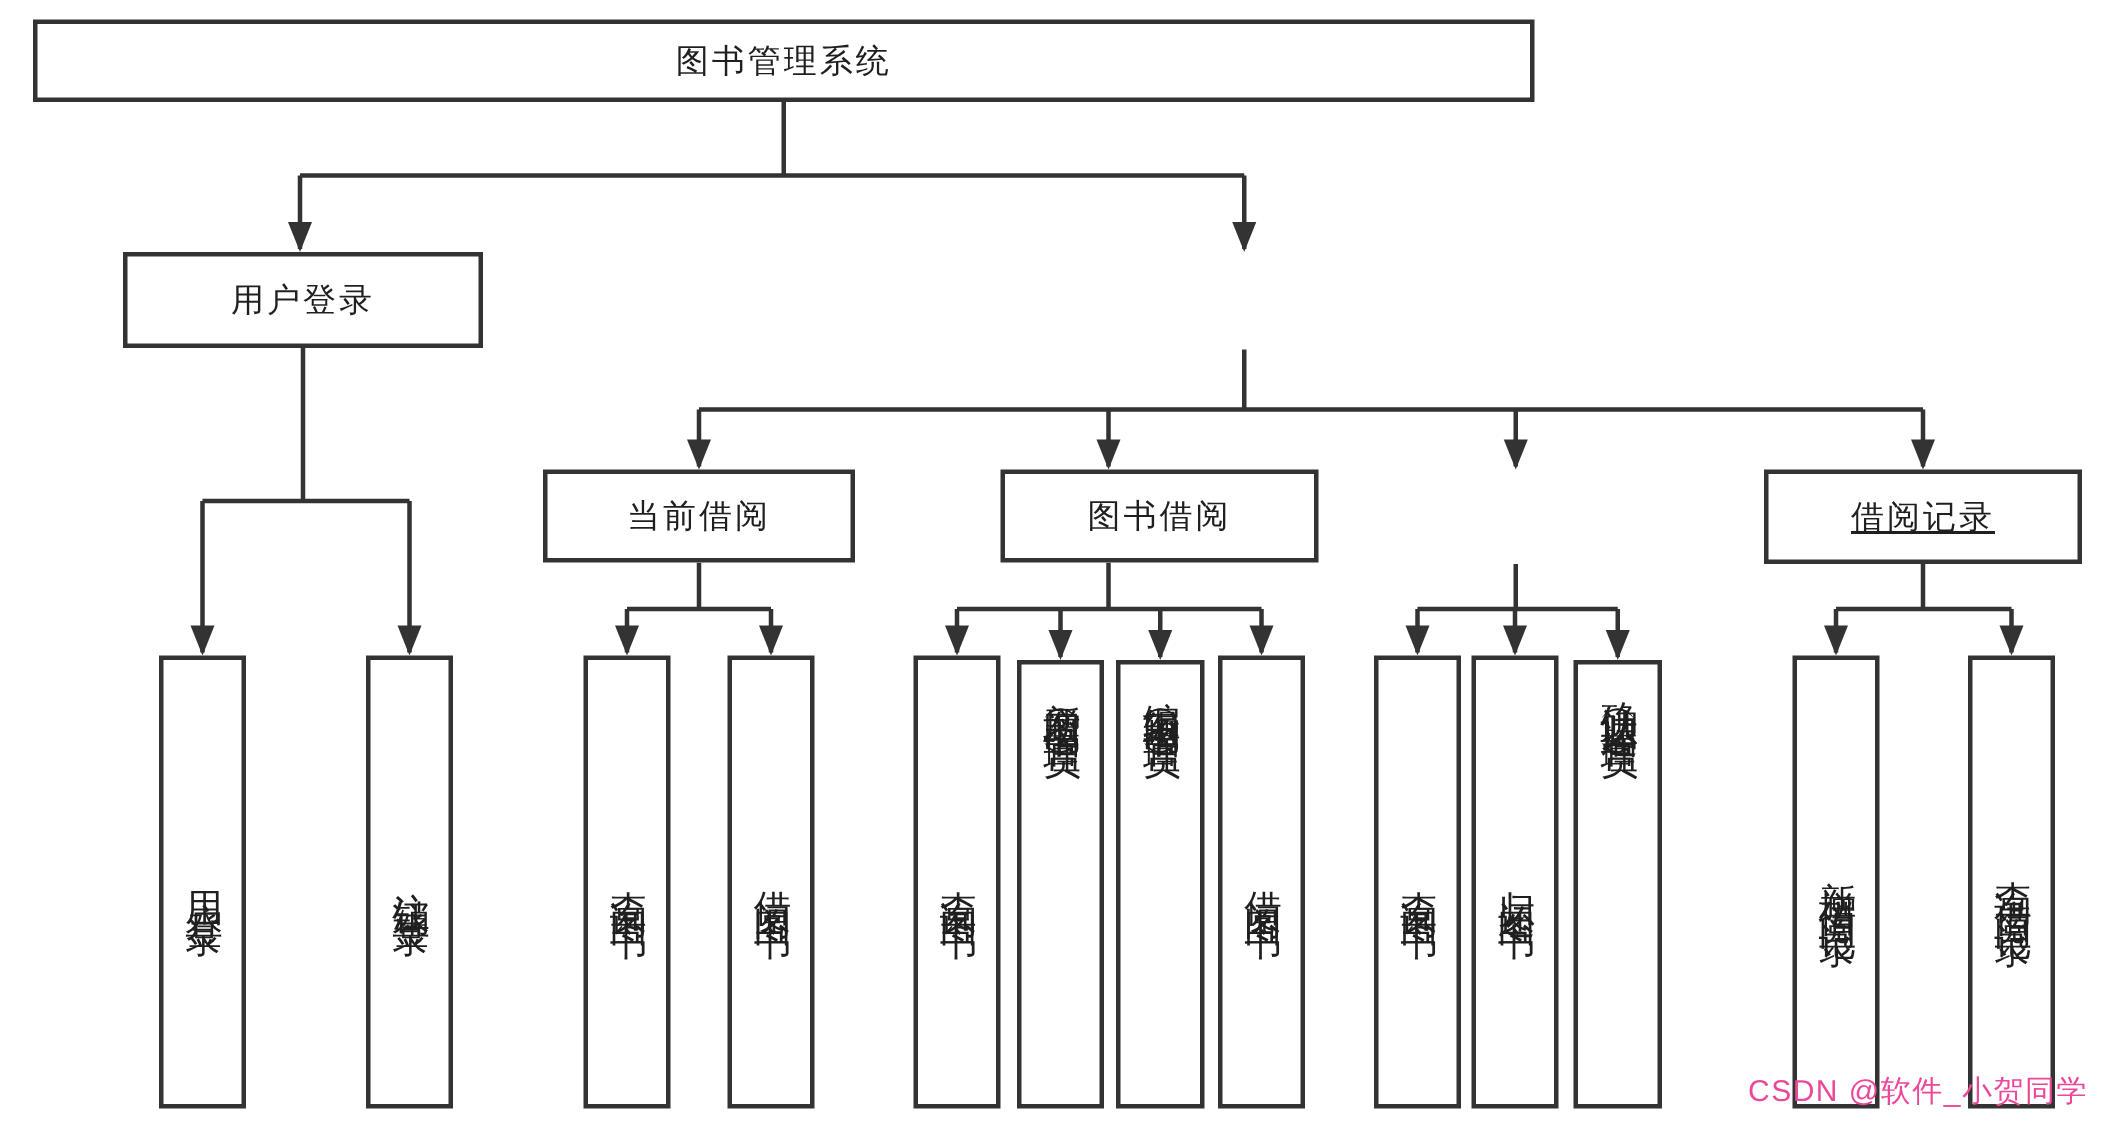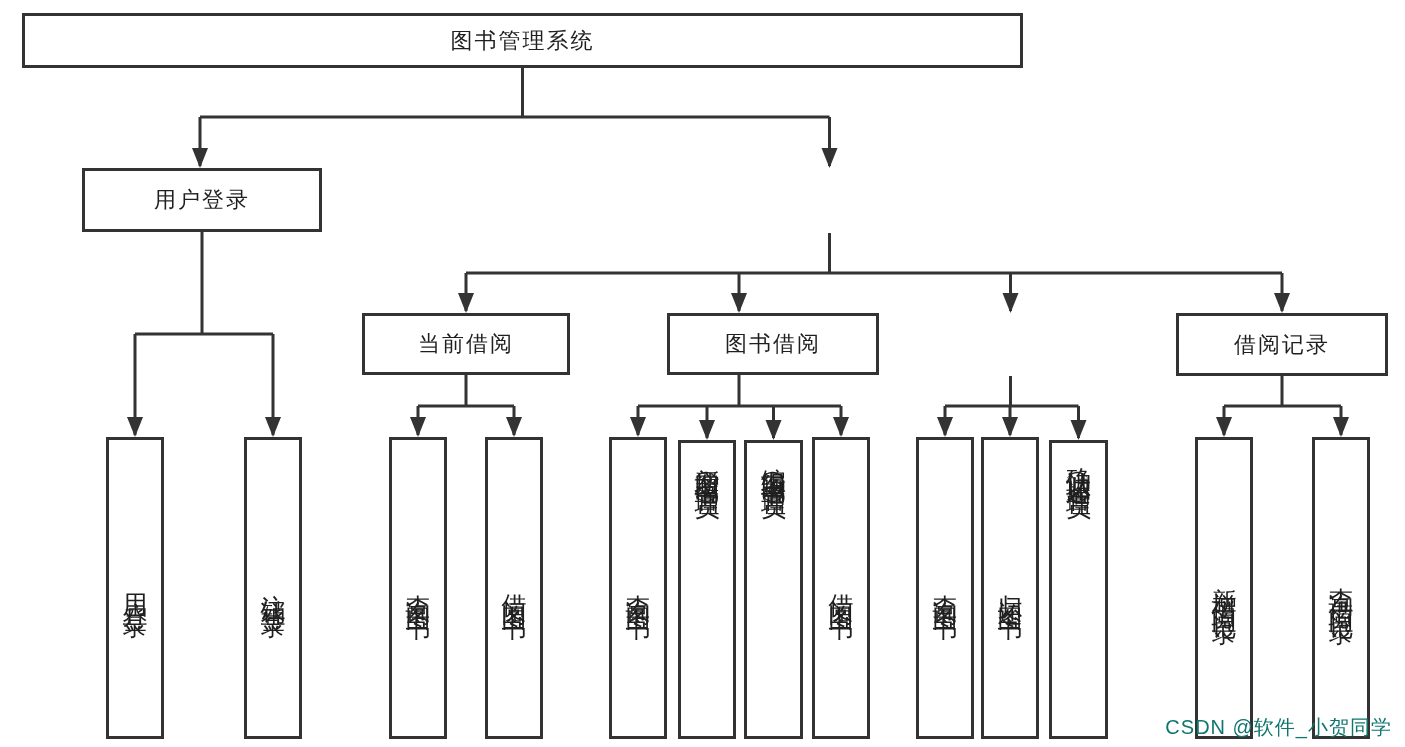--- a/index.html
+++ b/index.html
@@ -35,21 +35,21 @@
     line-height: 1;
   }
   .node.v.tall { align-items: flex-start; padding-top: 5px; }
   .node.v.tall span { letter-spacing: 4px; }
   .watermark {
     position: absolute;
     right: 13px;
     bottom: 6px;
     font-size: 20px;
     letter-spacing: 1px;
-    color: #0f766e;
+    color: #ec4899;
     z-index: 5;
     white-space: nowrap;
   }
 </style>
 </head>
 <body>
 
 <div class="canvas">
 
   <svg class="connectors" width="1405" height="747" viewBox="0 0 1405 747" xmlns="http://www.w3.org/2000/svg">
@@ -99,21 +99,21 @@
   <div class="node h" style="left:82px; top:168px; width:240px; height:64px;">
     <span>用户登录</span>
   </div>
 
   <div class="node h" style="left:362px; top:313px; width:208px; height:62px;">
     <span>当前借阅</span>
   </div>
   <div class="node h" style="left:633px; top:313px; width:212px; height:62px;margin-left:34px;">
     <span>图书借阅</span>
   </div>
-  <div class="node h" style="left:1176px; top:313px; width:212px; height:63px;">
+  <div class="node h" style="left:1176px; top:313px; width:212px; height:63px;text-decoration:underline;">
     <span>借阅记录</span>
   </div>
 
   <div class="node v" style="left:106px; top:437px; width:58px; height:302px;">
     <span>用户登录</span>
   </div>
   <div class="node v" style="left:244px; top:437px; width:58px; height:302px;">
     <span>注销登录</span>
   </div>
 

